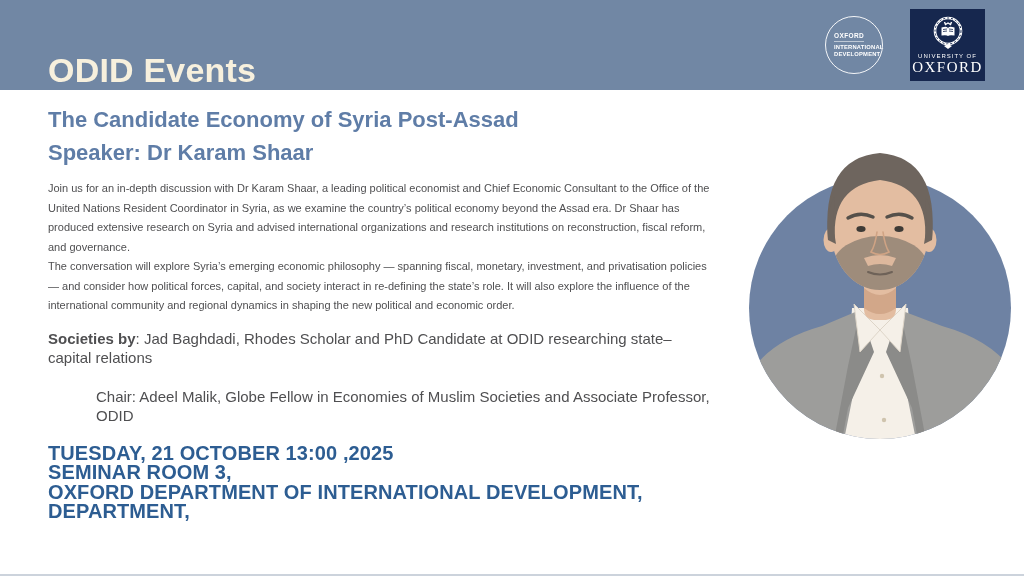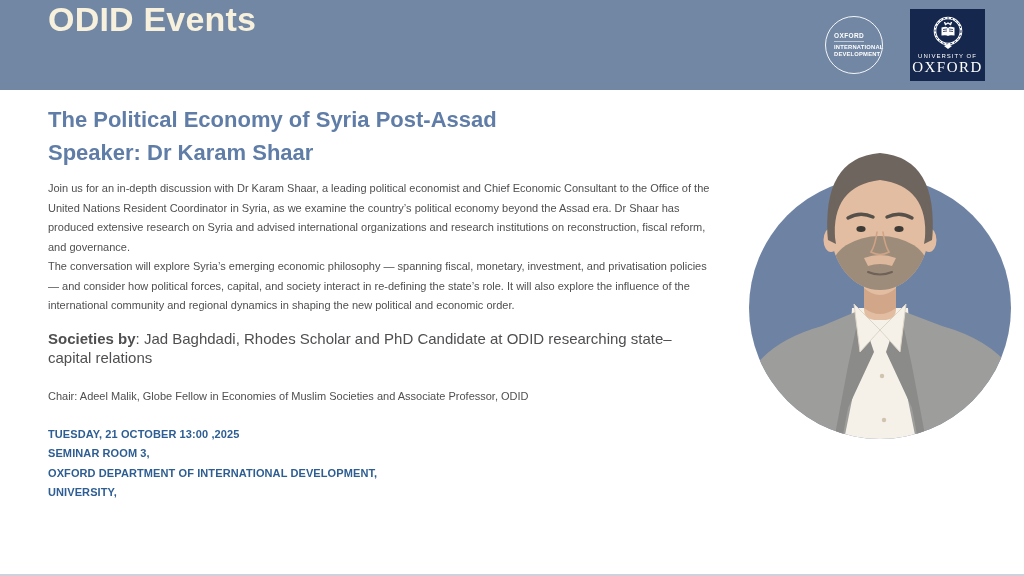--- a/index.html
+++ b/index.html
@@ -12,21 +12,21 @@
     font-family: "Liberation Sans", sans-serif;
     overflow: hidden;
     border-bottom: 2px solid #ccd3dc;
   }
   
   .banner {
     position: relative;
     height: 90px;
     background: var(--header-bg);
     display: flex;
-    align-items: flex-start;
+    align-items: flex-end;
   }
   .banner h1 {
     padding-left: 48px;
     font-size: 34px;
     font-weight: bold;
     letter-spacing: 0.2px;
     color: var(--header-text);
   }
   .logos {
     position: absolute;
@@ -86,27 +86,28 @@
   }
   .moderated {
     margin-top: 13px;
     font-size: 15px;
     line-height: 19.5px;
     color: var(--body-text);
   }
   .moderated strong { font-weight: bold; }
   .chair {
     margin-top: 19px;
-    font-size: 11px;
+    font-size: 15px;
     line-height: 19px;
     color: var(--body-text);
+    margin-left: 48px;
   }
   .details {
     margin-top: 19px;
-    font-size: 11px;
+    font-size: 20px;
     line-height: 19.6px;
     font-weight: bold;
     letter-spacing: 0.1px;
     color: var(--details-blue);
   }
   
   .portrait {
     position: absolute;
     left: 742px;
     top: 140px;
@@ -158,34 +159,34 @@
         </svg>
         <div class="ox-l1">UNIVERSITY OF</div>
         <div class="ox-l2">OXFORD</div>
       </div>
 
     </div>
   </header>
 
   <main>
     <div class="content">
-      <h2 class="event-title">The Political Economy of Syria Post-Assad</h2>
+      <h2 class="event-title">The Candidate Economy of Syria Post-Assad</h2>
       <h3 class="event-speaker">Speaker: Dr Karam Shaar</h3>
 
       <p class="desc"><span>Join us for an in-depth discussion with Dr Karam Shaar, a leading political economist and Chief Economic Consultant to the Office of the United Nations Resident Coordinator in Syria, as we examine the country’s political economy beyond the Assad era. Dr Shaar has produced extensive research on Syria and advised international organizations and research institutions on reconstruction, fiscal reform, and governance.</span><br><span>The conversation will explore Syria’s emerging economic philosophy — spanning fiscal, monetary, investment, and privatisation policies — and consider how political forces, capital, and society interact in re-defining the state’s role. It will also explore the influence of the international community and regional dynamics in shaping the new political and economic order.</span></p>
 
       <p class="moderated"><strong>Societies by</strong><span>: Jad Baghdadi, Rhodes Scholar and PhD Candidate at ODID researching state–capital relations</span></p>
 
       <p class="chair">Chair: Adeel Malik, Globe Fellow in Economies of Muslim Societies and Associate Professor, ODID</p>
 
       <div class="details">
         <div>TUESDAY, 21 OCTOBER 13:00 ,2025</div>
         <div>SEMINAR ROOM 3,</div>
         <div>OXFORD DEPARTMENT OF INTERNATIONAL DEVELOPMENT,</div>
-        <div>UNIVERSITY,</div>
+        <div>DEPARTMENT,</div>
       </div>
     </div>
 
     <div class="portrait">
       <svg width="280" height="300" viewBox="0 0 280 300">
         <defs>
           <clipPath id="pc">
               <circle cx="138" cy="168" r="131"></circle>
             </clipPath>
           <clipPath id="fc">

